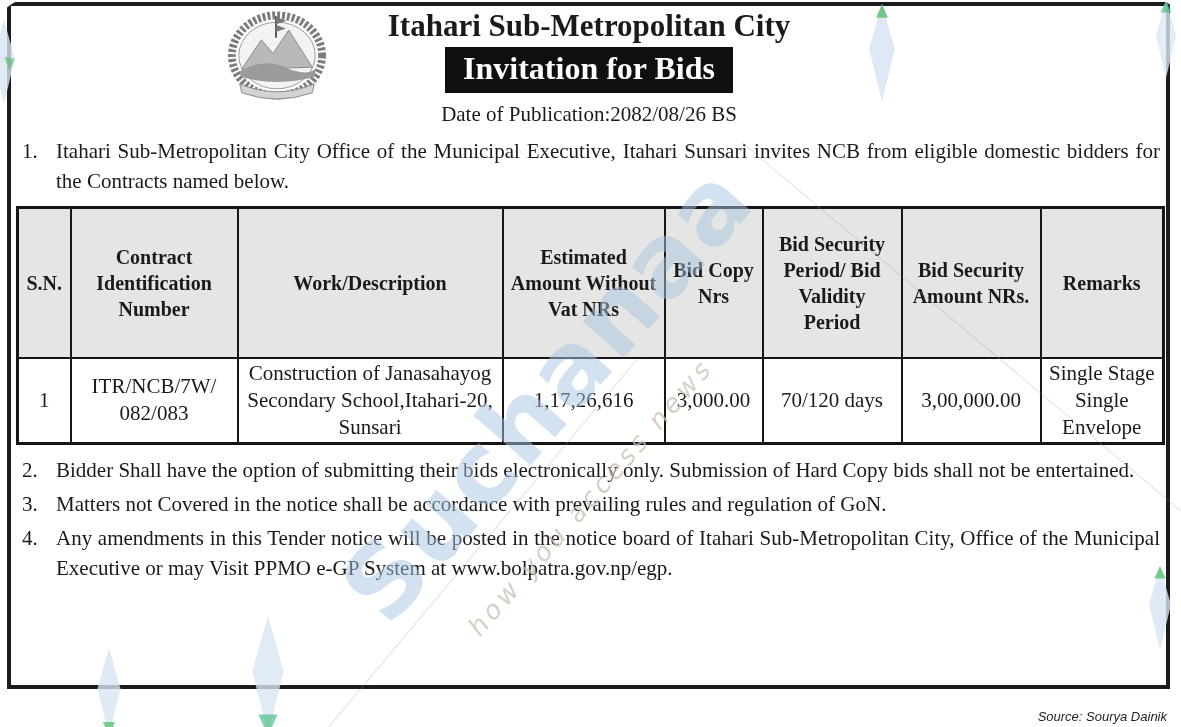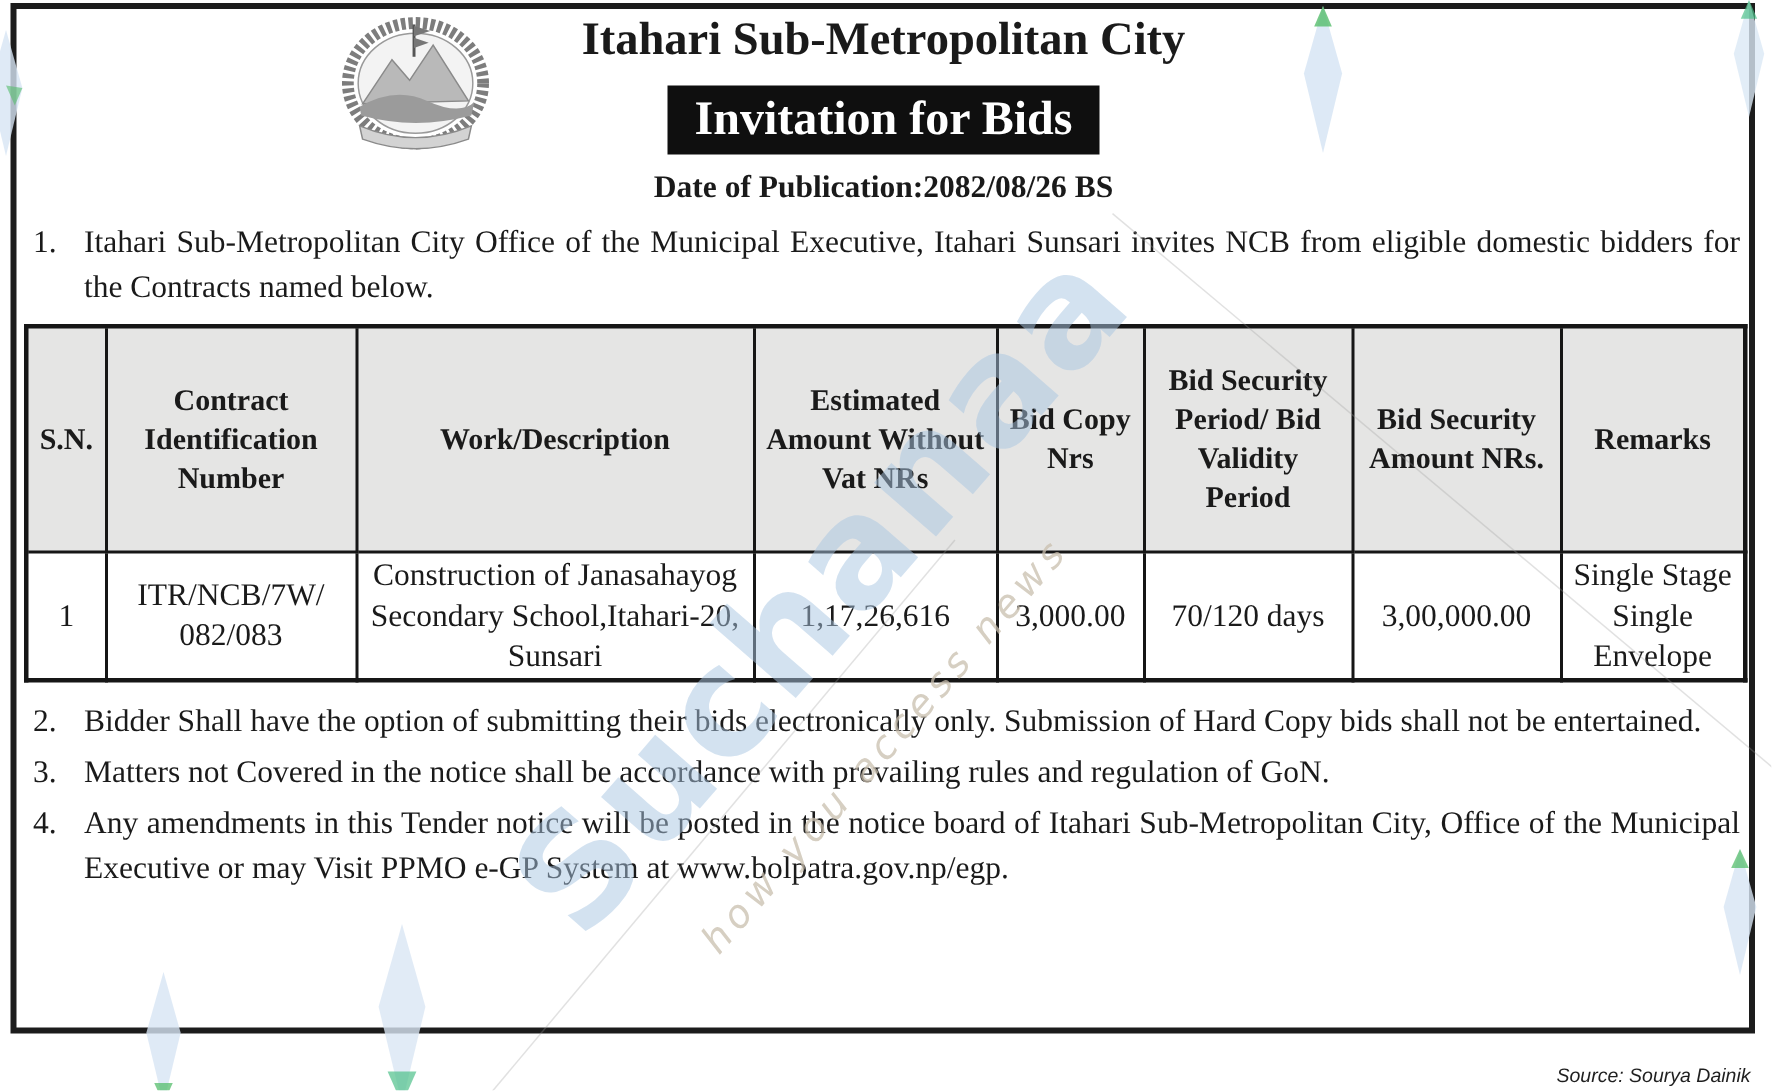--- a/index.html
+++ b/index.html
@@ -1,36 +1,36 @@
 <!DOCTYPE html>
 <html><head>
 <meta charset="utf-8">
 <style>
   * { margin:0; padding:0; box-sizing:border-box; }
   body { background:#fff; }
   .page {
     position:relative; width:1181px; height:727px; background:#ffffff;
-    font-family:"Liberation Serif", serif; color:#1a1a1a; overflow:hidden;
+    font-family:"Liberation Serif", serif; color:#1a1a1a; overflow:hidden;border-radius:25px;
   }
   .frame {
     position:absolute; left:7px; top:2px; width:1163px; height:687px;
     border:4px solid #1c1c1c; z-index:1;
   }
   .content { position:absolute; left:16px; top:8px; width:1146px; z-index:2; }
   .hdr { text-align:center; position:relative; }
   .emblem { position:absolute; left:212px; top:0px; width:98px; height:94px; }
   .title   { font-size:31px; font-weight:bold; line-height:36px; }
   .subtitle{ font-size:29px; font-weight:bold; line-height:34px; }
   .location{ font-size:20px; font-weight:bold; line-height:24px; margin-top:7px; }
-  .banner-wrap { margin-top:13px; }
+  .banner-wrap { margin-top:3px; }
   .banner {
     display:inline-block; background:#0f0f0f; color:#ffffff;
     font-size:32px; font-weight:bold; padding:1px 18px 5px; line-height:40px;
   }
-  .pubdate { font-size:21px; font-weight:bold; line-height:24px; margin-top:9px; text-align:center; }
+  .pubdate { font-size:21px; font-weight:normal; line-height:24px; margin-top:9px; text-align:center; }
   .note { display:flex; font-size:21px; line-height:30px; margin-top:10px; }
   .note .num { flex:none; width:40px; padding-left:6px; }
   .note .txt { flex:1; text-align:justify; padding-right:2px; }
   .note.tight { margin-top:4px; }
   table.bids {
     border-collapse:collapse; margin-top:10px; width:1146px;
     border:3px solid #161616; table-layout:fixed;
   }
   table.bids th, table.bids td {
     border:2px solid #161616; text-align:center; vertical-align:middle;

